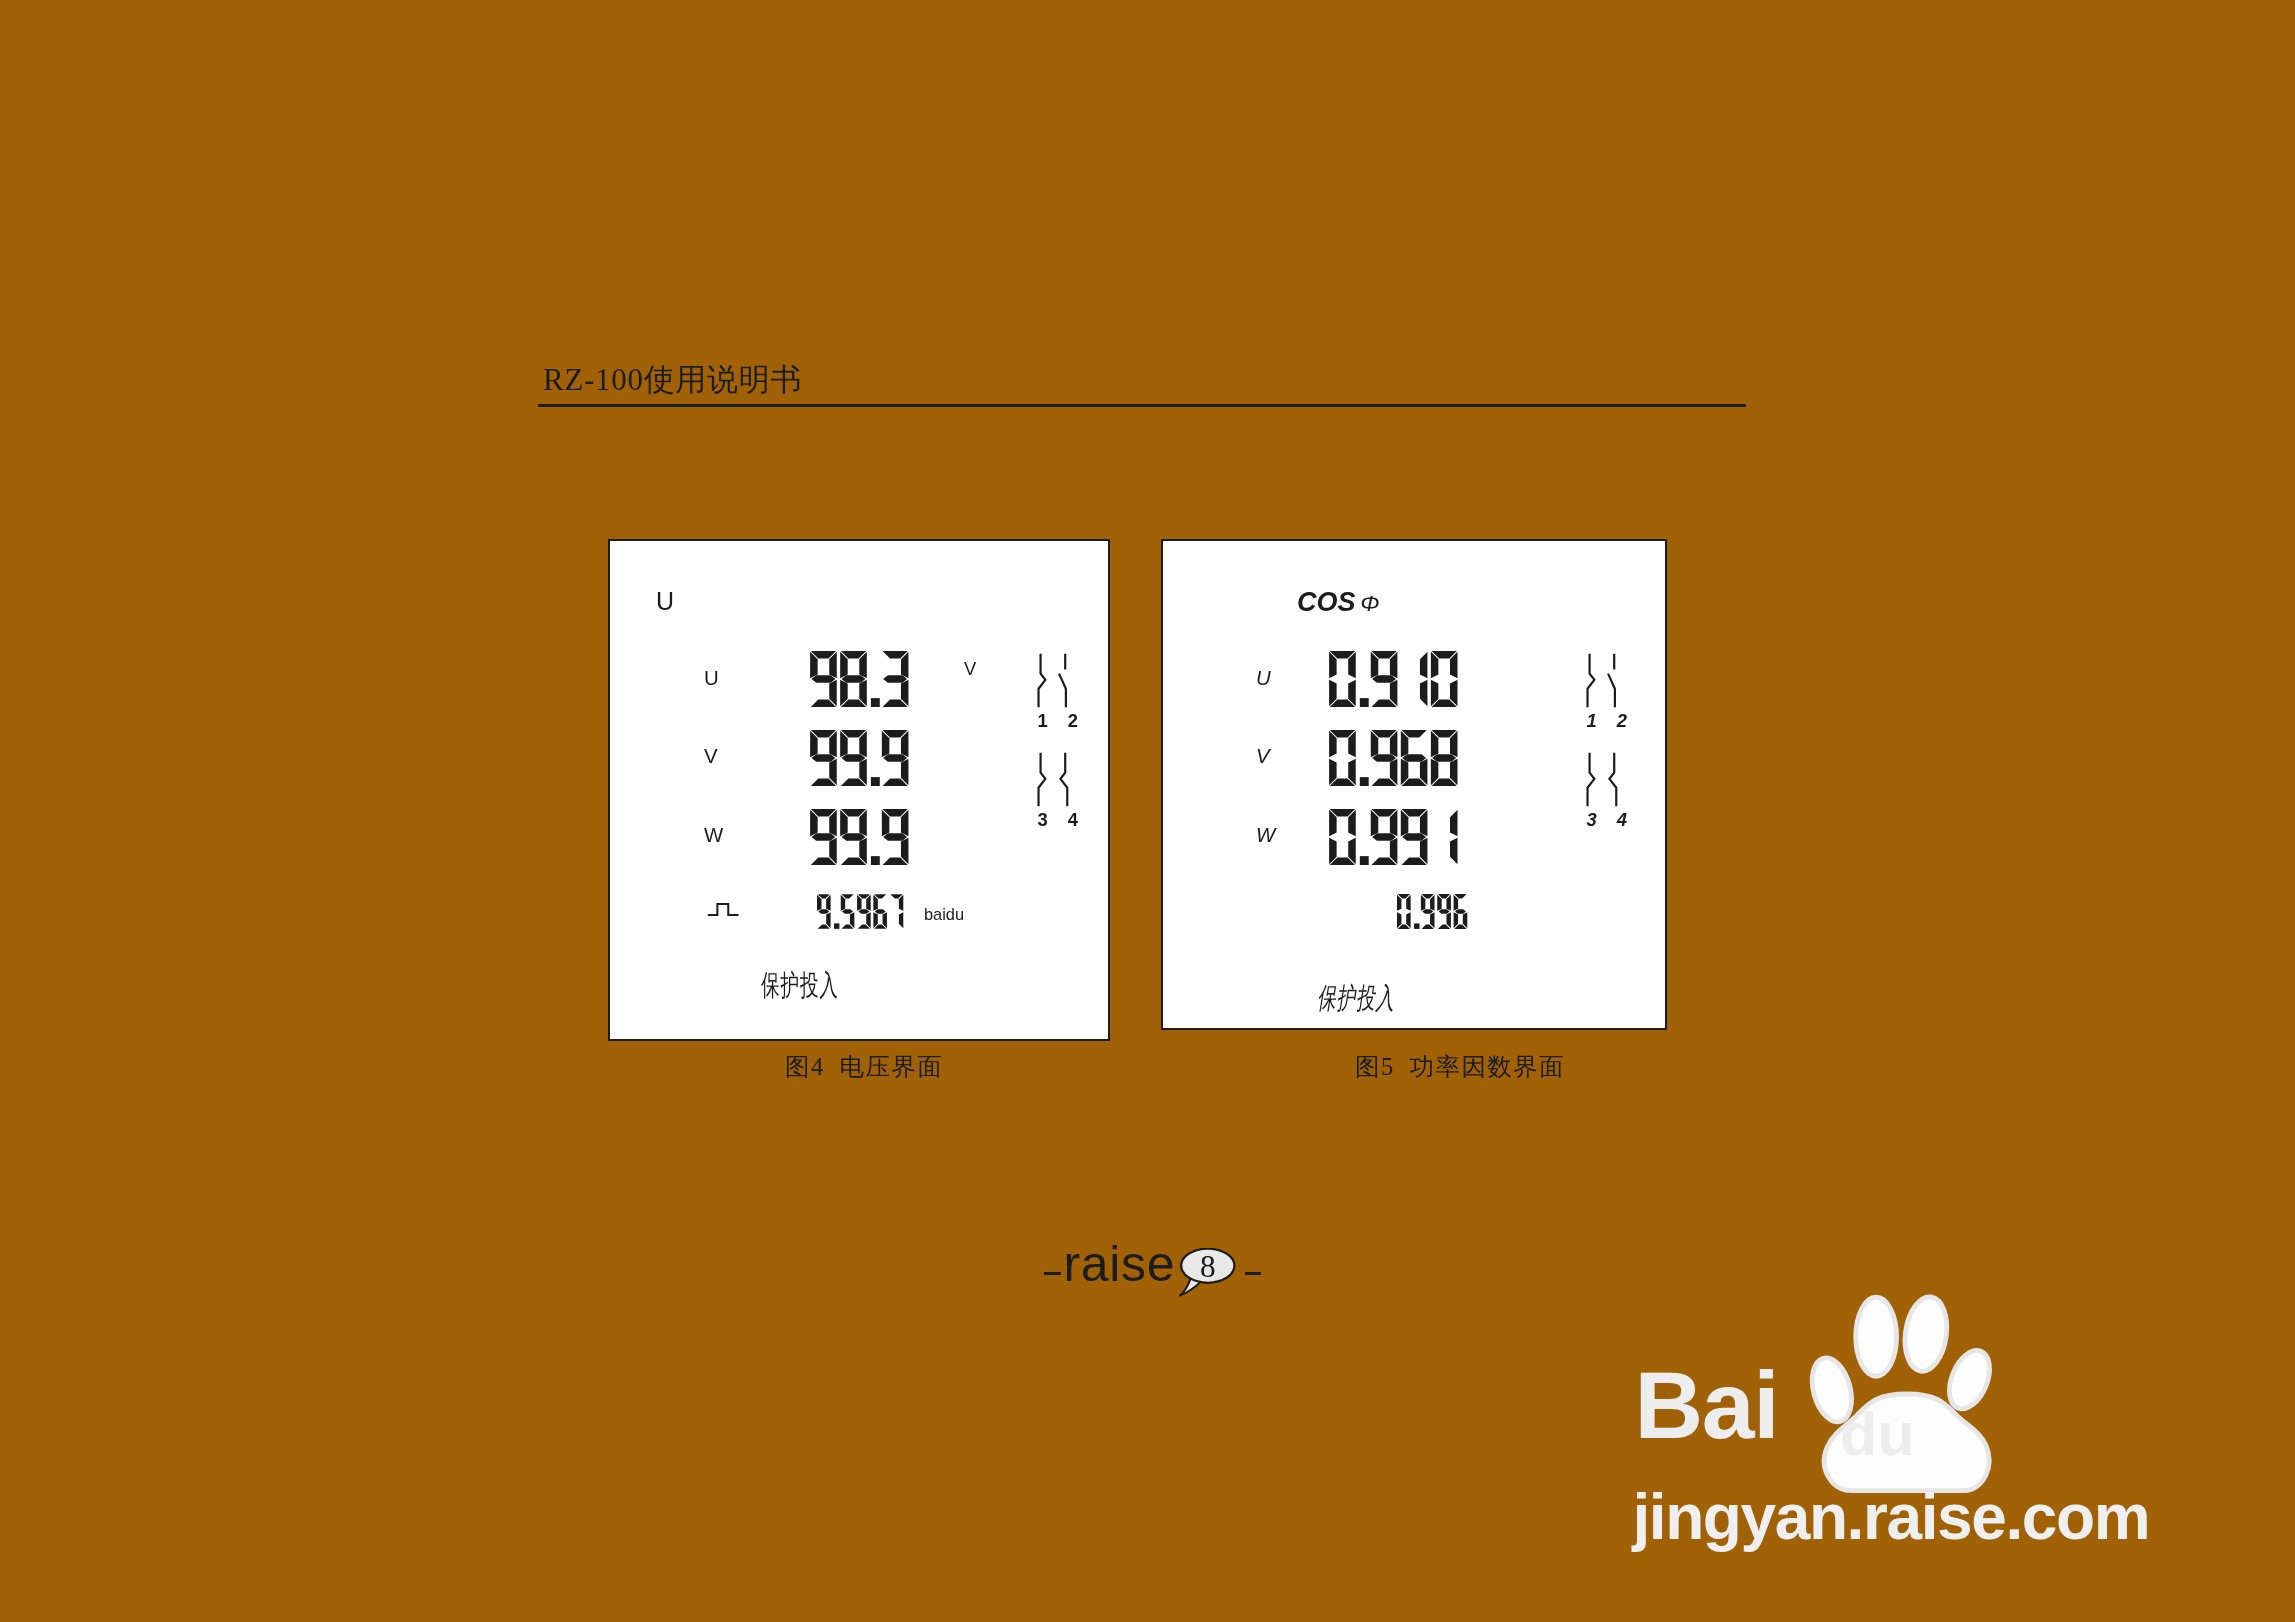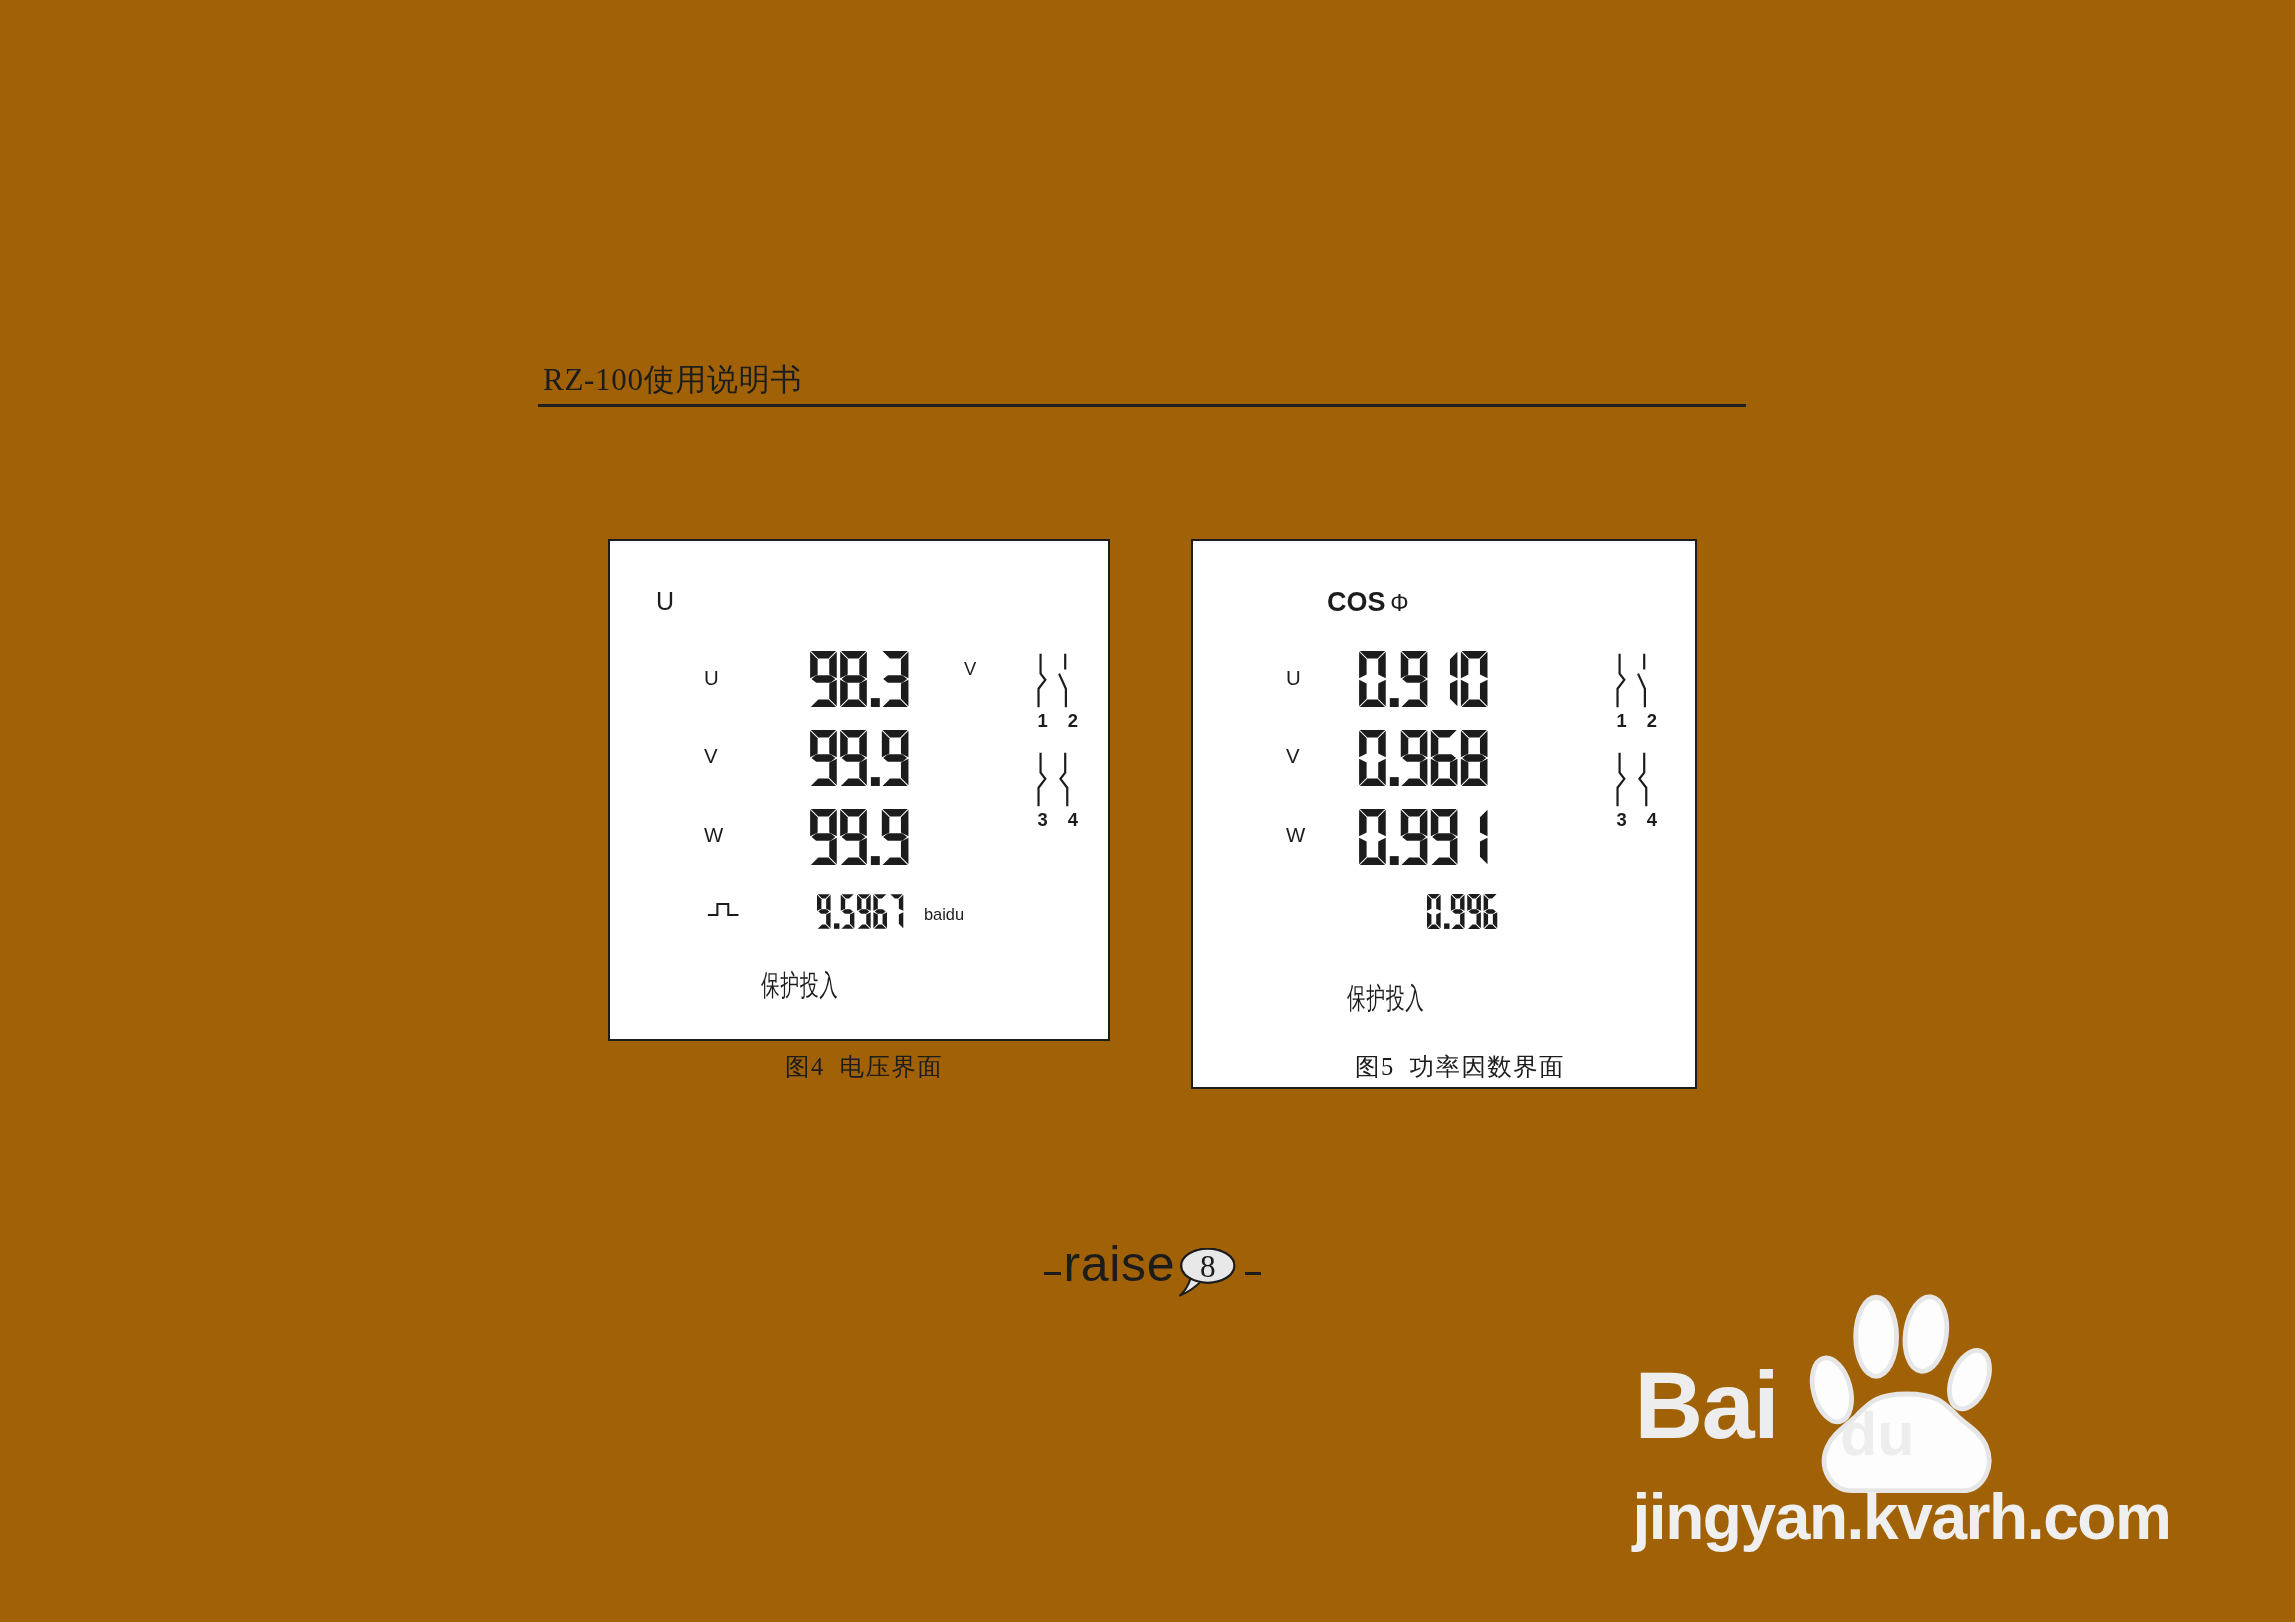--- a/index.html
+++ b/index.html
@@ -193,21 +193,21 @@
         <path d="M14,1 V30 L21,39 L11,52 V79" fill="none" stroke="#1c1c1c" stroke-width="3.2"></path>
         <path d="M50,1 V30 L43,39 L53,52 V79" fill="none" stroke="#1c1c1c" stroke-width="3.2"></path>
       </svg>
       <div class="switch-labels">
         <span>3</span>
         <span>4</span>
       </div>
     </div>
   </div>
 
-  <div class="abs panel" style="left:1191px; top:539px; width:506px; height:550px;">
+  <div class="abs panel" style="left:1161px; top:539px; width:506px; height:491px;font-style:italic;">
 
     <div class="abs" style="left:134px; top:48px; display:flex; align-items:baseline;">
       <span class="screen-title-bold">COS</span>
       <span class="screen-title-bold screen-title-sym">Φ</span>
     </div>
 
     <div class="abs phase-label" style="left:93px; top:127px;">U</div>
     <div class="abs" style="left:166px; top:110px;">
         <svg width="132" height="56" viewBox="0 0 193 82">
           <g fill="#1c1c1c">
@@ -378,17 +378,17 @@
       <g fill="#fdfdfd" stroke="#e6e6e6" stroke-width="7">
         <ellipse cx="60" cy="170" rx="27" ry="48" transform="rotate(-15 60 170)"></ellipse>
         <ellipse cx="125" cy="92" rx="30" ry="58"></ellipse>
         <ellipse cx="198" cy="88" rx="30" ry="55" transform="rotate(8 198 88)"></ellipse>
         <ellipse cx="262" cy="155" rx="26" ry="45" transform="rotate(22 262 155)"></ellipse>
         <path d="M90,318 C58,318 40,284 53,254 C62,233 82,222 97,207 C114,190 124,176 170,176 C216,176 226,190 243,207 C258,222 277,231 286,251 C299,281 284,318 252,318 Z"></path>
       </g>
     </svg>
     <div class="abs wm wm-bai" style="left:5.5px; top:90px;">Bai</div>
     <div class="abs wm wm-du" style="left:211px; top:136px;">du</div>
-    <div class="abs wm wm-url" style="left:3.4px; top:217px;">jingyan.kvarh.com</div>
+    <div class="abs wm wm-url" style="left:3.4px; top:217px;">jingyan.raise.com</div>
   </div>
 
 </div>
 
 
 </body></html>

